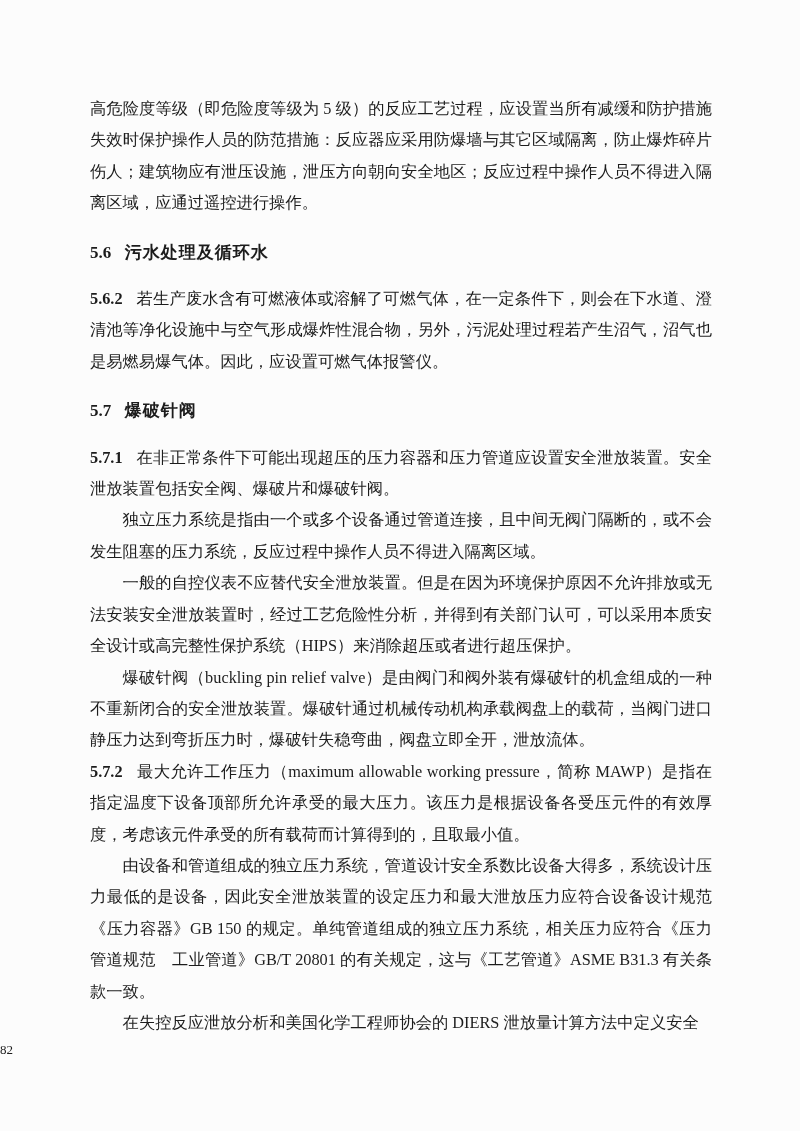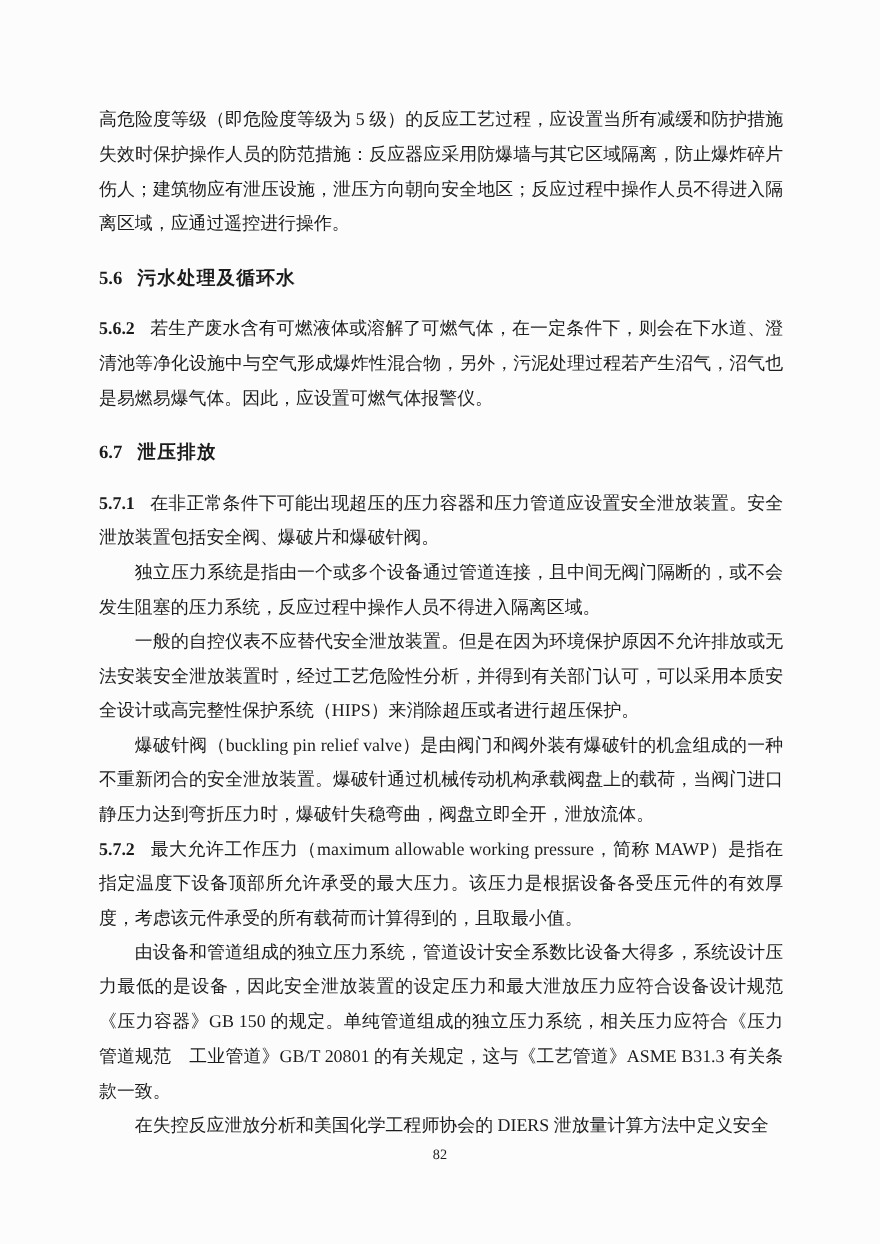--- a/index.html
+++ b/index.html
@@ -38,39 +38,38 @@
   }
   h2.sec .htitle {
     font-family: "Liberation Sans", "DejaVu Sans", sans-serif;
     letter-spacing: 1px;
   }
   .page-number {
     position: absolute;
     top: 1042px;
     left: 0;
     width: 100%;
-    text-align: center;
     font-family: "Liberation Serif", "DejaVu Serif", serif;
     font-size: 13px;
     color: #1c1c1c;
   }
 </style>
 </head>
 <body>
 
 <div class="page">
   <div class="textbody">
 
     <p>高危险度等级（即危险度等级为 5 级）的反应工艺过程，应设置当所有减缓和防护措施失效时保护操作人员的防范措施：反应器应采用防爆墙与其它区域隔离，防止爆炸碎片伤人；建筑物应有泄压设施，泄压方向朝向安全地区；反应过程中操作人员不得进入隔离区域，应通过遥控进行操作。</p>
 
     <h2 class="sec"><span class="hnum">5.6</span><span class="htitle">污水处理及循环水</span></h2>
 
     <p><span class="pnum">5.6.2</span><span>若生产废水含有可燃液体或溶解了可燃气体，在一定条件下，则会在下水道、澄清池等净化设施中与空气形成爆炸性混合物，另外，污泥处理过程若产生沼气，沼气也是易燃易爆气体。因此，应设置可燃气体报警仪。</span></p>
 
-    <h2 class="sec"><span class="hnum">6.7</span><span class="htitle">泄压排放</span></h2>
+    <h2 class="sec"><span class="hnum">5.7</span><span class="htitle">爆破针阀</span></h2>
 
     <p><span class="pnum">5.7.1</span><span>在非正常条件下可能出现超压的压力容器和压力管道应设置安全泄放装置。安全泄放装置包括安全阀、爆破片和爆破针阀。</span></p>
 
     <p class="indent">独立压力系统是指由一个或多个设备通过管道连接，且中间无阀门隔断的，或不会发生阻塞的压力系统，反应过程中操作人员不得进入隔离区域。</p>
 
     <p class="indent">一般的自控仪表不应替代安全泄放装置。但是在因为环境保护原因不允许排放或无法安装安全泄放装置时，经过工艺危险性分析，并得到有关部门认可，可以采用本质安全设计或高完整性保护系统（HIPS）来消除超压或者进行超压保护。</p>
 
     <p class="indent">爆破针阀（buckling pin relief valve）是由阀门和阀外装有爆破针的机盒组成的一种不重新闭合的安全泄放装置。爆破针通过机械传动机构承载阀盘上的载荷，当阀门进口静压力达到弯折压力时，爆破针失稳弯曲，阀盘立即全开，泄放流体。</p>
 
     <p><span class="pnum">5.7.2</span><span>最大允许工作压力（maximum allowable working pressure，简称 MAWP）是指在指定温度下设备顶部所允许承受的最大压力。该压力是根据设备各受压元件的有效厚度，考虑该元件承受的所有载荷而计算得到的，且取最小值。</span></p>

